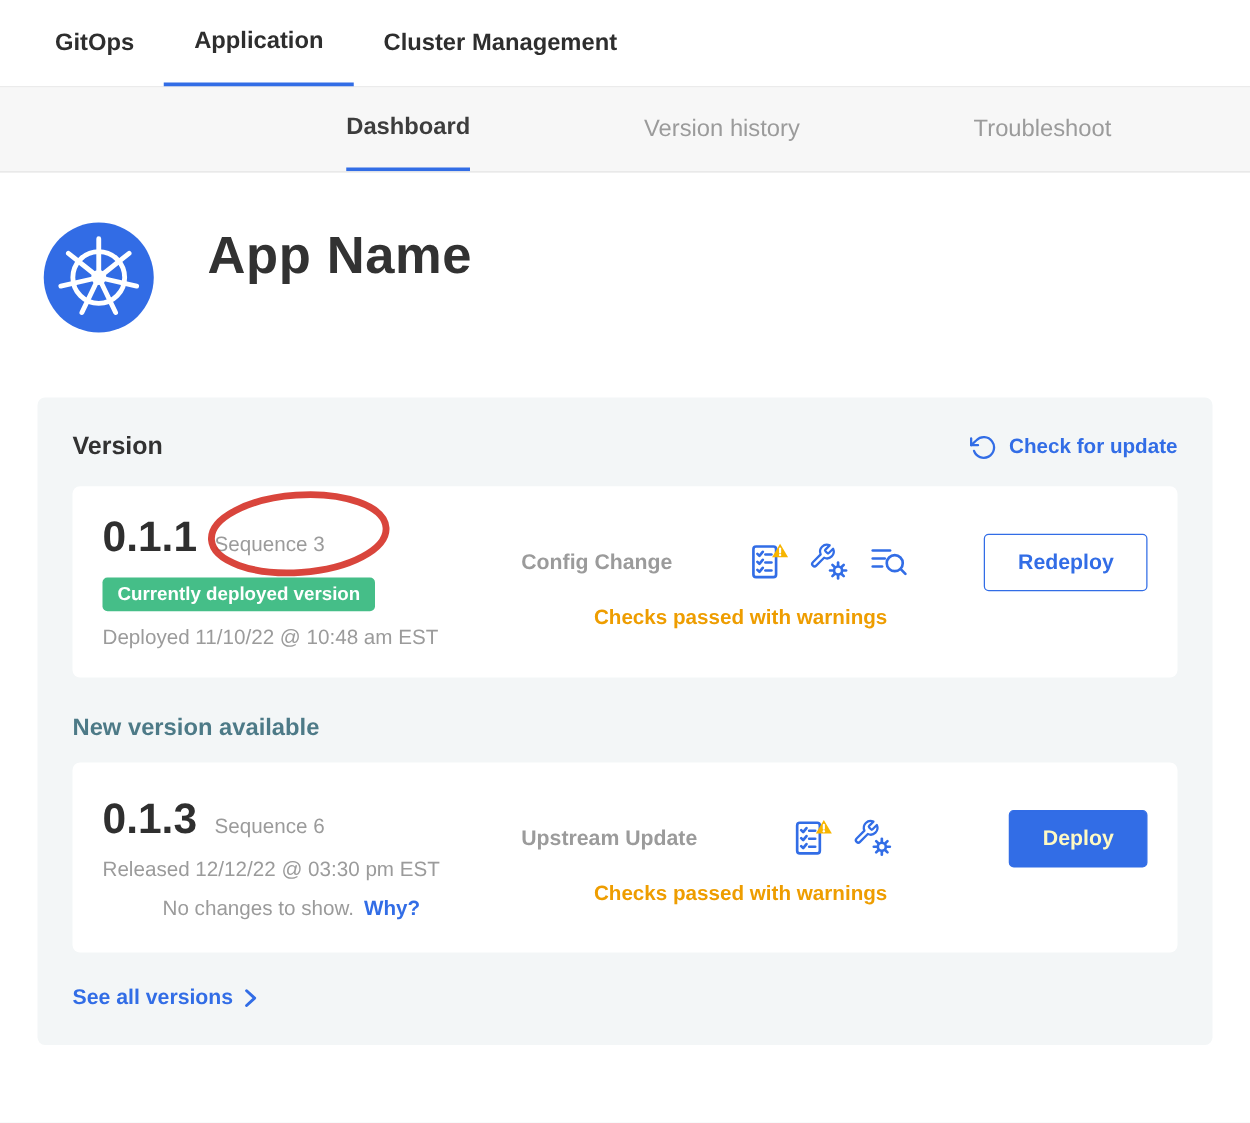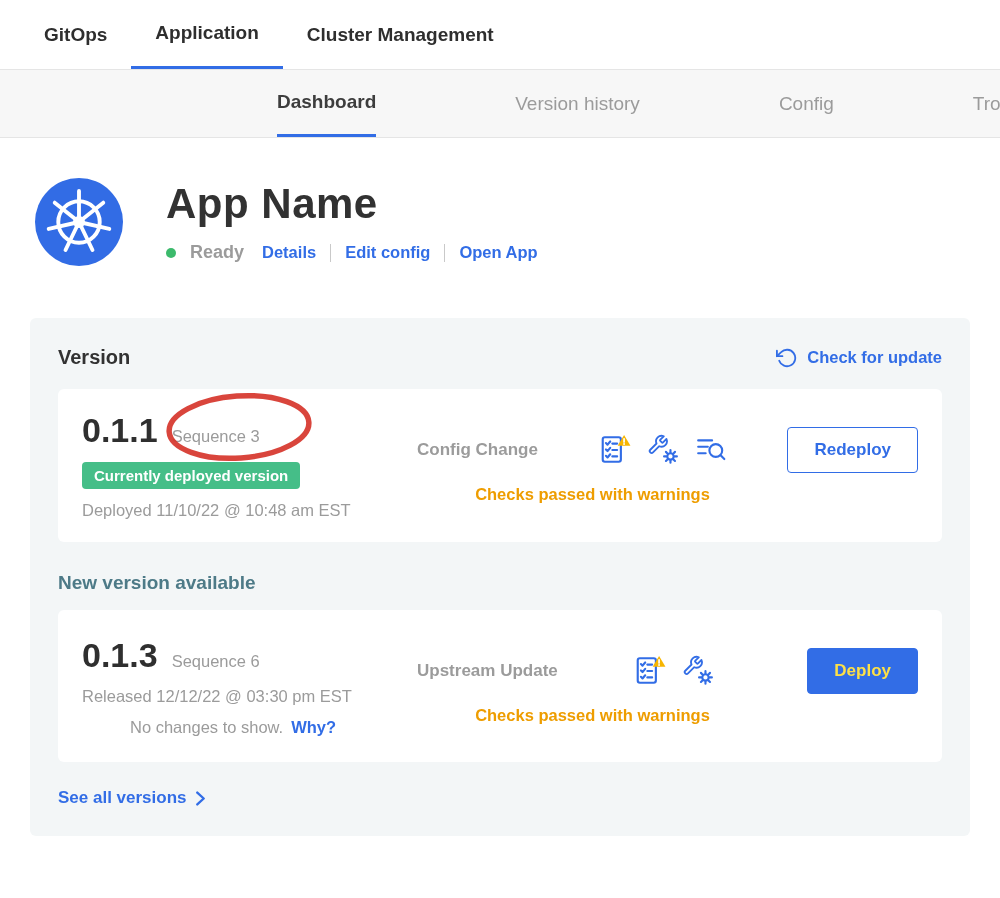--- a/index.html
+++ b/index.html
@@ -80,21 +80,21 @@
   .source-label{ color:var(--gray-text,#9b9b9b); font-weight:700; font-size:17px; }
   .icons{ display:flex; align-items:center; gap:16px; }
   .icon{ color:var(--blue,#326de6); cursor:pointer; }
   .icon svg{ display:block; }
   .checks{ margin-top:12px; padding-right:150px; text-align:center;
     color:var(--orange,#ee9d00); font-weight:700; font-size:16.5px; }
 
   .btn{ font-family:inherit; font-size:17px; font-weight:700; border-radius:4px;
     padding:12px 26px; cursor:pointer; border:1px solid var(--blue,#326de6); }
   .btn-outline{ background:#fff; color:var(--blue,#326de6); }
-  .btn-primary{ background:var(--blue,#326de6); color:#fde047;margin-left:18px; }
+  .btn-primary{ background:var(--blue,#326de6); color:#fef9c3;margin-left:18px; }
 
   .new-version-heading{ margin-top:30px; color:var(--teal,#4d7a87); font-size:19px; font-weight:700; }
 
   .see-all{ margin-top:26px; display:inline-flex; align-items:center; gap:7px;
     color:var(--blue,#326de6); font-weight:700; font-size:17px; cursor:pointer; }
 
   .annotation{ position:absolute; left:104px; top:0; pointer-events:none; }
 
   .warn-tri{ fill:var(--warning-yellow,#f7b500); }
   .stroke-ico{ fill:none; stroke:currentColor; stroke-width:2; stroke-linecap:round; stroke-linejoin:round; }
@@ -104,21 +104,20 @@
 
 <nav class="primary-nav">
   <div class="ptab">GitOps</div>
   <div class="ptab active">Application</div>
   <div class="ptab">Cluster Management</div>
 </nav>
 
 <nav class="sub-nav">
   <div class="stab active">Dashboard</div>
   <div class="stab">Version history</div>
-  <div class="stab">Config</div>
   <div class="stab">Troubleshoot</div>
 </nav>
 
 <header class="app-header">
   <div class="logo">
     <svg width="76" height="76" viewBox="0 0 88 88" aria-hidden="true">
       <g stroke="#fff" stroke-width="4.5" stroke-linecap="round" fill="none">
         <line x1="44" y1="44" x2="44" y2="8"></line>
         <line x1="44" y1="44" x2="72.1" y2="21.6"></line>
         <line x1="44" y1="44" x2="79.1" y2="52"></line>
@@ -126,29 +125,20 @@
         <line x1="44" y1="44" x2="28.4" y2="76.4"></line>
         <line x1="44" y1="44" x2="8.9" y2="52"></line>
         <line x1="44" y1="44" x2="15.9" y2="21.6"></line>
         <circle cx="44" cy="44" r="24"></circle>
       </g>
       <circle cx="44" cy="44" r="7" fill="#fff"></circle>
     </svg>
   </div>
   <div>
     <h1 class="app-title">App Name</h1>
-    <div class="status-row">
-      <span class="status-dot"></span>
-      <span class="status-text">Ready</span>
-      <a class="hlink">Details</a>
-      <span class="vdiv"></span>
-      <a class="hlink">Edit config</a>
-      <span class="vdiv"></span>
-      <a class="hlink">Open App</a>
-    </div>
   </div>
 </header>
 
 <section class="version-card">
   <div class="vc-header">
     <span class="vc-title">Version</span>
     <div class="vc-actions">
       <span class="link-with-icon">
         <span class="icon">
           <svg width="22" height="22" viewBox="0 0 24 24" class="stroke-ico">

